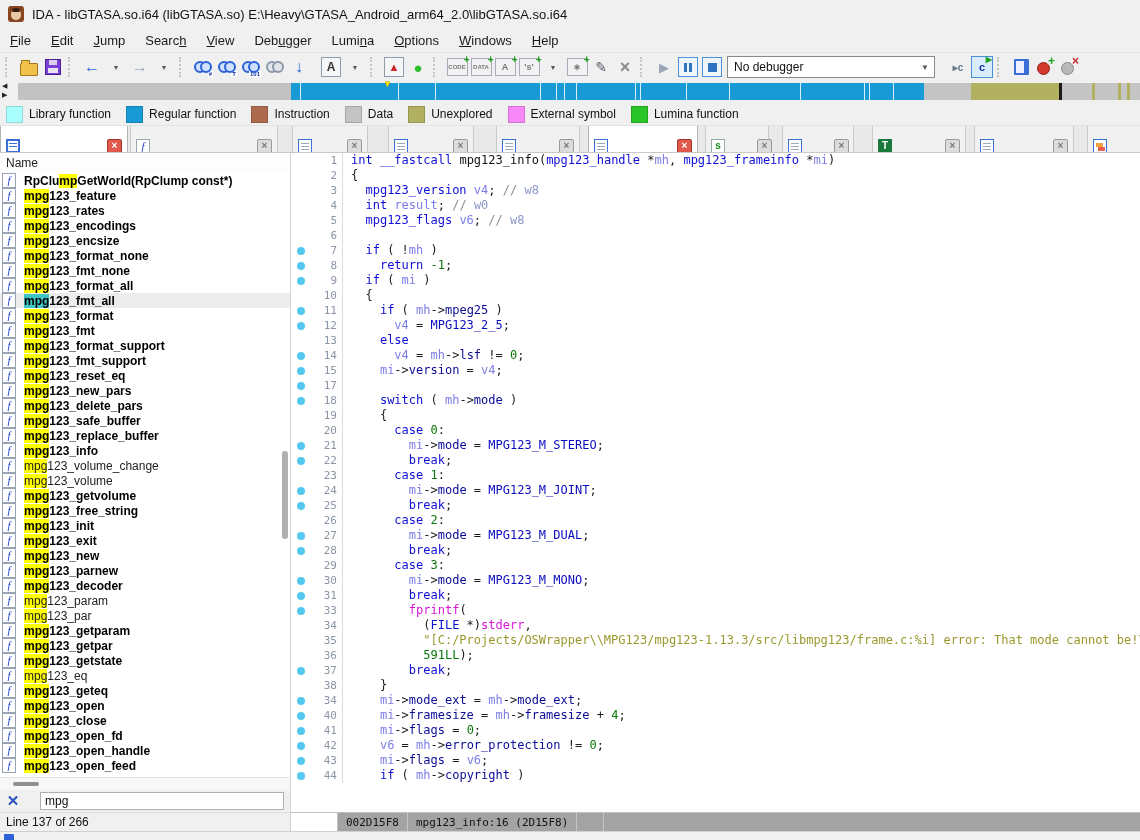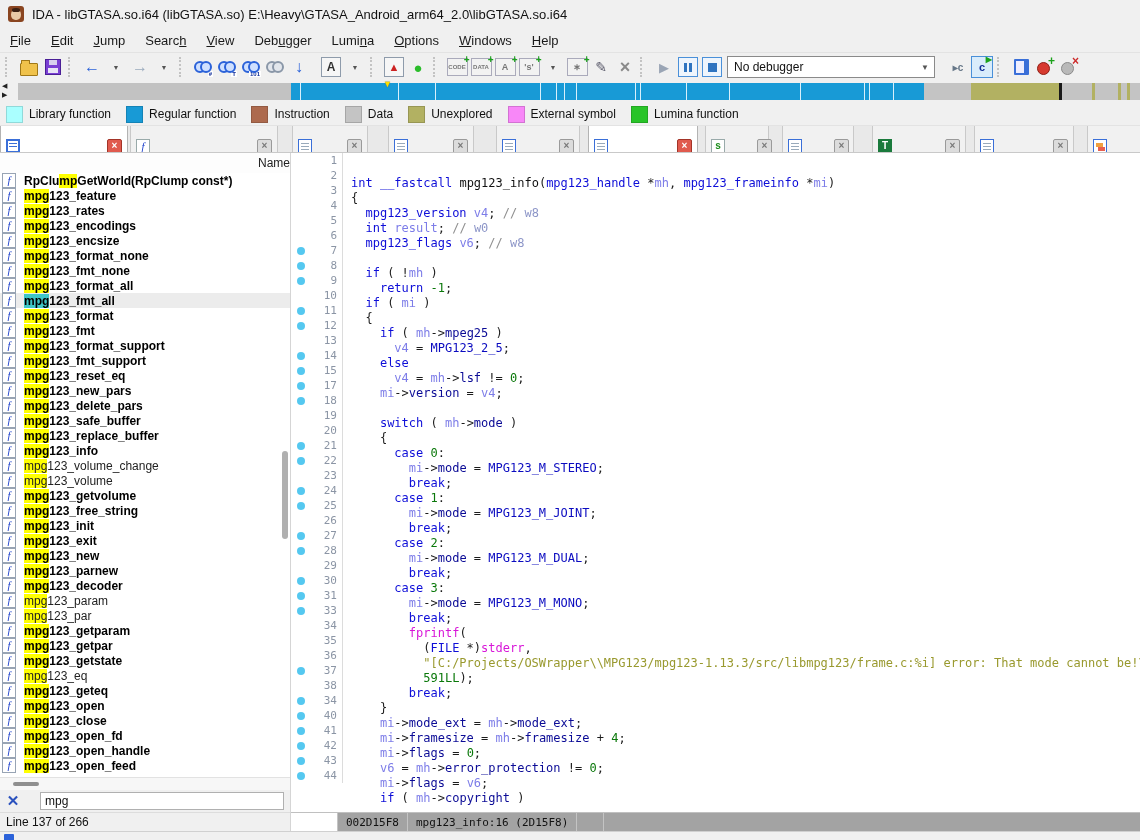--- a/index.html
+++ b/index.html
@@ -74,21 +74,21 @@
   .ticon.doc{border:1px solid #3a6fd8;background:#fff;}
   .ticon.doc:before{content:"";position:absolute;left:2px;top:3px;width:8px;height:1px;background:#9ab;box-shadow:0 3px 0 #9ab,0 6px 0 #9ab;}
   .ticon.str{border:1px solid #9aa;background:#fff;color:#1a8c1a;font-size:10px;font-weight:bold;line-height:12px;text-align:center;}
   .ticon.type{background:#1a7a3c;color:#fff;font-size:10px;font-weight:bold;line-height:14px;text-align:center;}
   .ticon.out{border:1px solid #3a6fd8;background:#fff;}
   .ticon.out:before{content:"";position:absolute;left:2px;top:3px;width:7px;height:4px;background:#f0a040;}
   .ticon.out:after{content:"";position:absolute;left:4px;top:7px;width:7px;height:4px;background:#e86050;}
   
   .content{display:flex;height:678px;}
   .left-panel{width:290px;flex:0 0 auto;background:#fff;display:flex;flex-direction:column;border-right:1px solid #d5d5d5;}
-  .names-header{height:20px;font-size:12px;color:#222;padding-left:6px;line-height:20px;background:#fdfdfd;flex:0 0 auto;text-align:right;}
+  .names-header{height:20px;font-size:12px;color:#222;padding-left:6px;line-height:20px;background:#fdfdfd;flex:0 0 auto;}
   .names-list{flex:1 1 auto;overflow:hidden;position:relative;}
   .nrow{height:15px;display:flex;align-items:center;white-space:pre;}
   .nrow.sel{background:#ececec;}
   .ficon{width:12px;height:13px;border:1px solid #98a4b4;background:#fff;color:#2244cc;font-style:italic;
          font-family:"Liberation Serif",serif;font-size:11px;line-height:12px;text-align:center;margin:0 8px 0 2px;flex:0 0 auto;}
   .nlabel{font-size:12px;color:#000;font-weight:bold;}
   .nlabel.reg{font-weight:normal;color:#222;}
   .hl-y{background:#ffff00;}
   .hl-t{background:#3ec6c6;}
   .vscroll{position:absolute;right:2px;width:6px;background:#b0b0b0;border-radius:3px;}
@@ -102,21 +102,21 @@
          border-top:1px solid #ddd;flex:0 0 auto;}
   
   .right-panel{flex:1 1 auto;background:#fff;display:flex;flex-direction:column;min-width:0;}
   .code-area{height:660px;overflow:hidden;font-family:"DejaVu Sans Mono","Liberation Mono",monospace;font-size:12px;}
   .crow{height:15px;display:flex;}
   .dotcell{width:20px;flex:0 0 auto;display:flex;align-items:center;justify-content:center;background:#fff;}
   .dot{width:8px;height:8px;border-radius:50%;background:#55c8f0;}
   .cinner{flex:1 1 auto;display:flex;min-width:0;}
   .cinner.hl{background:#e3e3e3;}
   .numcell{width:26px;flex:0 0 auto;text-align:right;padding-right:5px;color:#8b95a5;font-size:11px;line-height:15px;border-right:1px solid #dcdcdc;}
-  .codecell{padding-left:8px;white-space:pre;line-height:15px;margin-top:23px;}
+  .codecell{padding-left:8px;white-space:pre;line-height:15px;}
   .tk-p{color:#1c1c1c}.tk-k{color:#0e0ed8}.tk-t{color:#0e0ed8}.tk-v{color:#7d7de8}.tk-m{color:#0b0b96}
   .tk-c{color:#0b0bc0}.tk-n{color:#0a780a}.tk-s{color:#99992e}.tk-o{color:#8f8f8f}.tk-w{color:#8d96c8}
   .tk-x{color:#d816d8}.tk-f{color:#111;}
   .code-status{height:18px;background:#a3a3a3;border-top:1px solid #c0c0c0;display:flex;align-items:stretch;
          font-family:"DejaVu Sans Mono","Liberation Mono",monospace;font-size:11px;color:#111;flex:0 0 auto;}
   .cs-cell{border-right:1px solid #c4c4c4;display:flex;align-items:center;padding:0 8px;}
   .cs-first{width:46px;background:#fff;padding:0;}
   .cs-empty{width:26px;padding:0;}
   
   .bottom-strip{height:11px;background:#f0f0f0;border-top:1px solid #d0d0d0;position:relative;}

